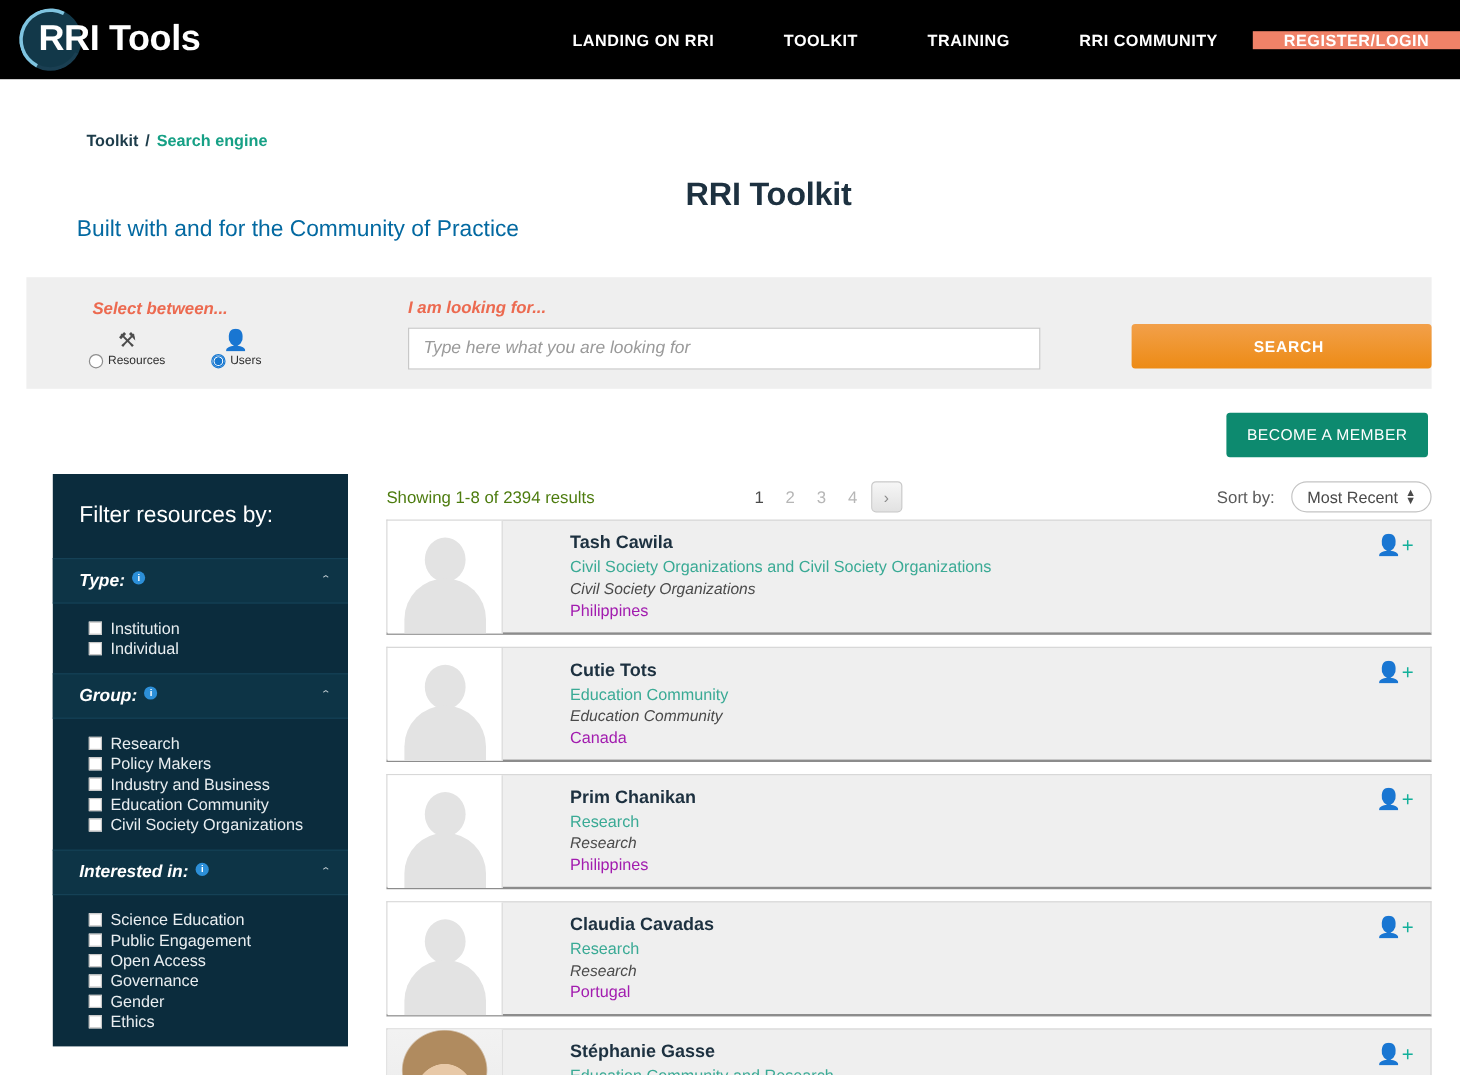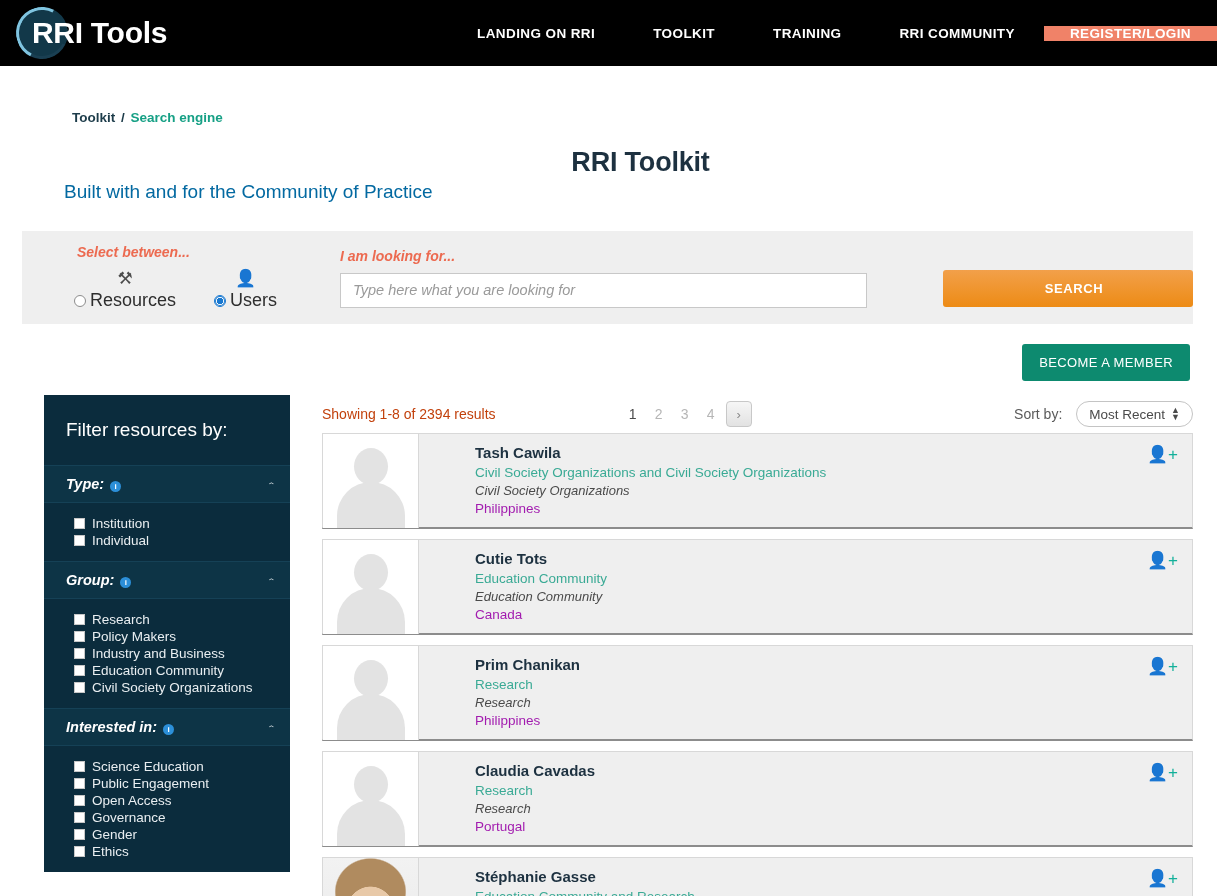--- a/index.html
+++ b/index.html
@@ -132,21 +132,21 @@
   .radio {
     width: 12px; height: 12px; border-radius: 50%;
     border: 1px solid #8d8d8d; background: #fff;
     margin-right: 4px; flex-shrink: 0;
   }
   .radio.on {
     border: 1px solid #1878d0;
     background: radial-gradient(circle, #1878d0 0 3px, #ffffff 3.5px 100%);
     box-shadow: inset 0 0 0 1px #1878d0;
   }
-  .sb-text { font-size: 18px; color: #2e2e2e; }
+  .sb-text { font-size: 10px; color: #2e2e2e; }
 
   .looking-for { flex: 1; padding-right: 18px; }
   .lf-label {
     color: #ec6a50;
     font-size: 14px; font-weight: bold; font-style: italic;
     margin-bottom: 9px;
   }
   .lf-input {
     width: 527px; height: 35px;
     border: 1px solid #c8c8c8;
@@ -204,21 +204,21 @@
   .sb-title {
     color: #fff;
     font-size: 19px; font-weight: normal;
     padding: 24px 0 24px 22px;
   }
   .sb-section-head {
     background: #0d3446;
     border-top: 1px solid #154156;
     border-bottom: 1px solid #154156;
     padding: 10px 14px 10px 22px;
-    display: flex; align-items: flex-end;
+    display: flex; align-items: flex-start;
     cursor: pointer;
   }
   .sb-section-title {
     color: #fff; font-size: 14.5px;
     font-weight: bold; font-style: italic;
   }
   .info-i {
     width: 11px; height: 11px; border-radius: 50%;
     background: #2c8fd8; color: #fff;
     font-size: 8px; font-style: normal; font-weight: bold;
@@ -242,21 +242,21 @@
     margin-right: 7px; flex-shrink: 0;
   }
   .sb-check-label { color: #e9eef1; font-size: 13.5px; }
 
   
   .results { flex: 1; padding-left: 32px; padding-right: 24px; }
   .results-header {
     display: flex; align-items: center;
     height: 38px;
   }
-  .showing { font-size: 14px; color: #c2410c; }
+  .showing { font-size: 14px; color: #4d7c0f; }
   .pager {
     display: flex; align-items: center;
     margin-left: 124px;
   }
   .pg {
     width: 26px; text-align: center;
     font-size: 14px; color: #b6b6b6;
     cursor: pointer;
   }
   .pg.active { color: #4a4a4a; }

